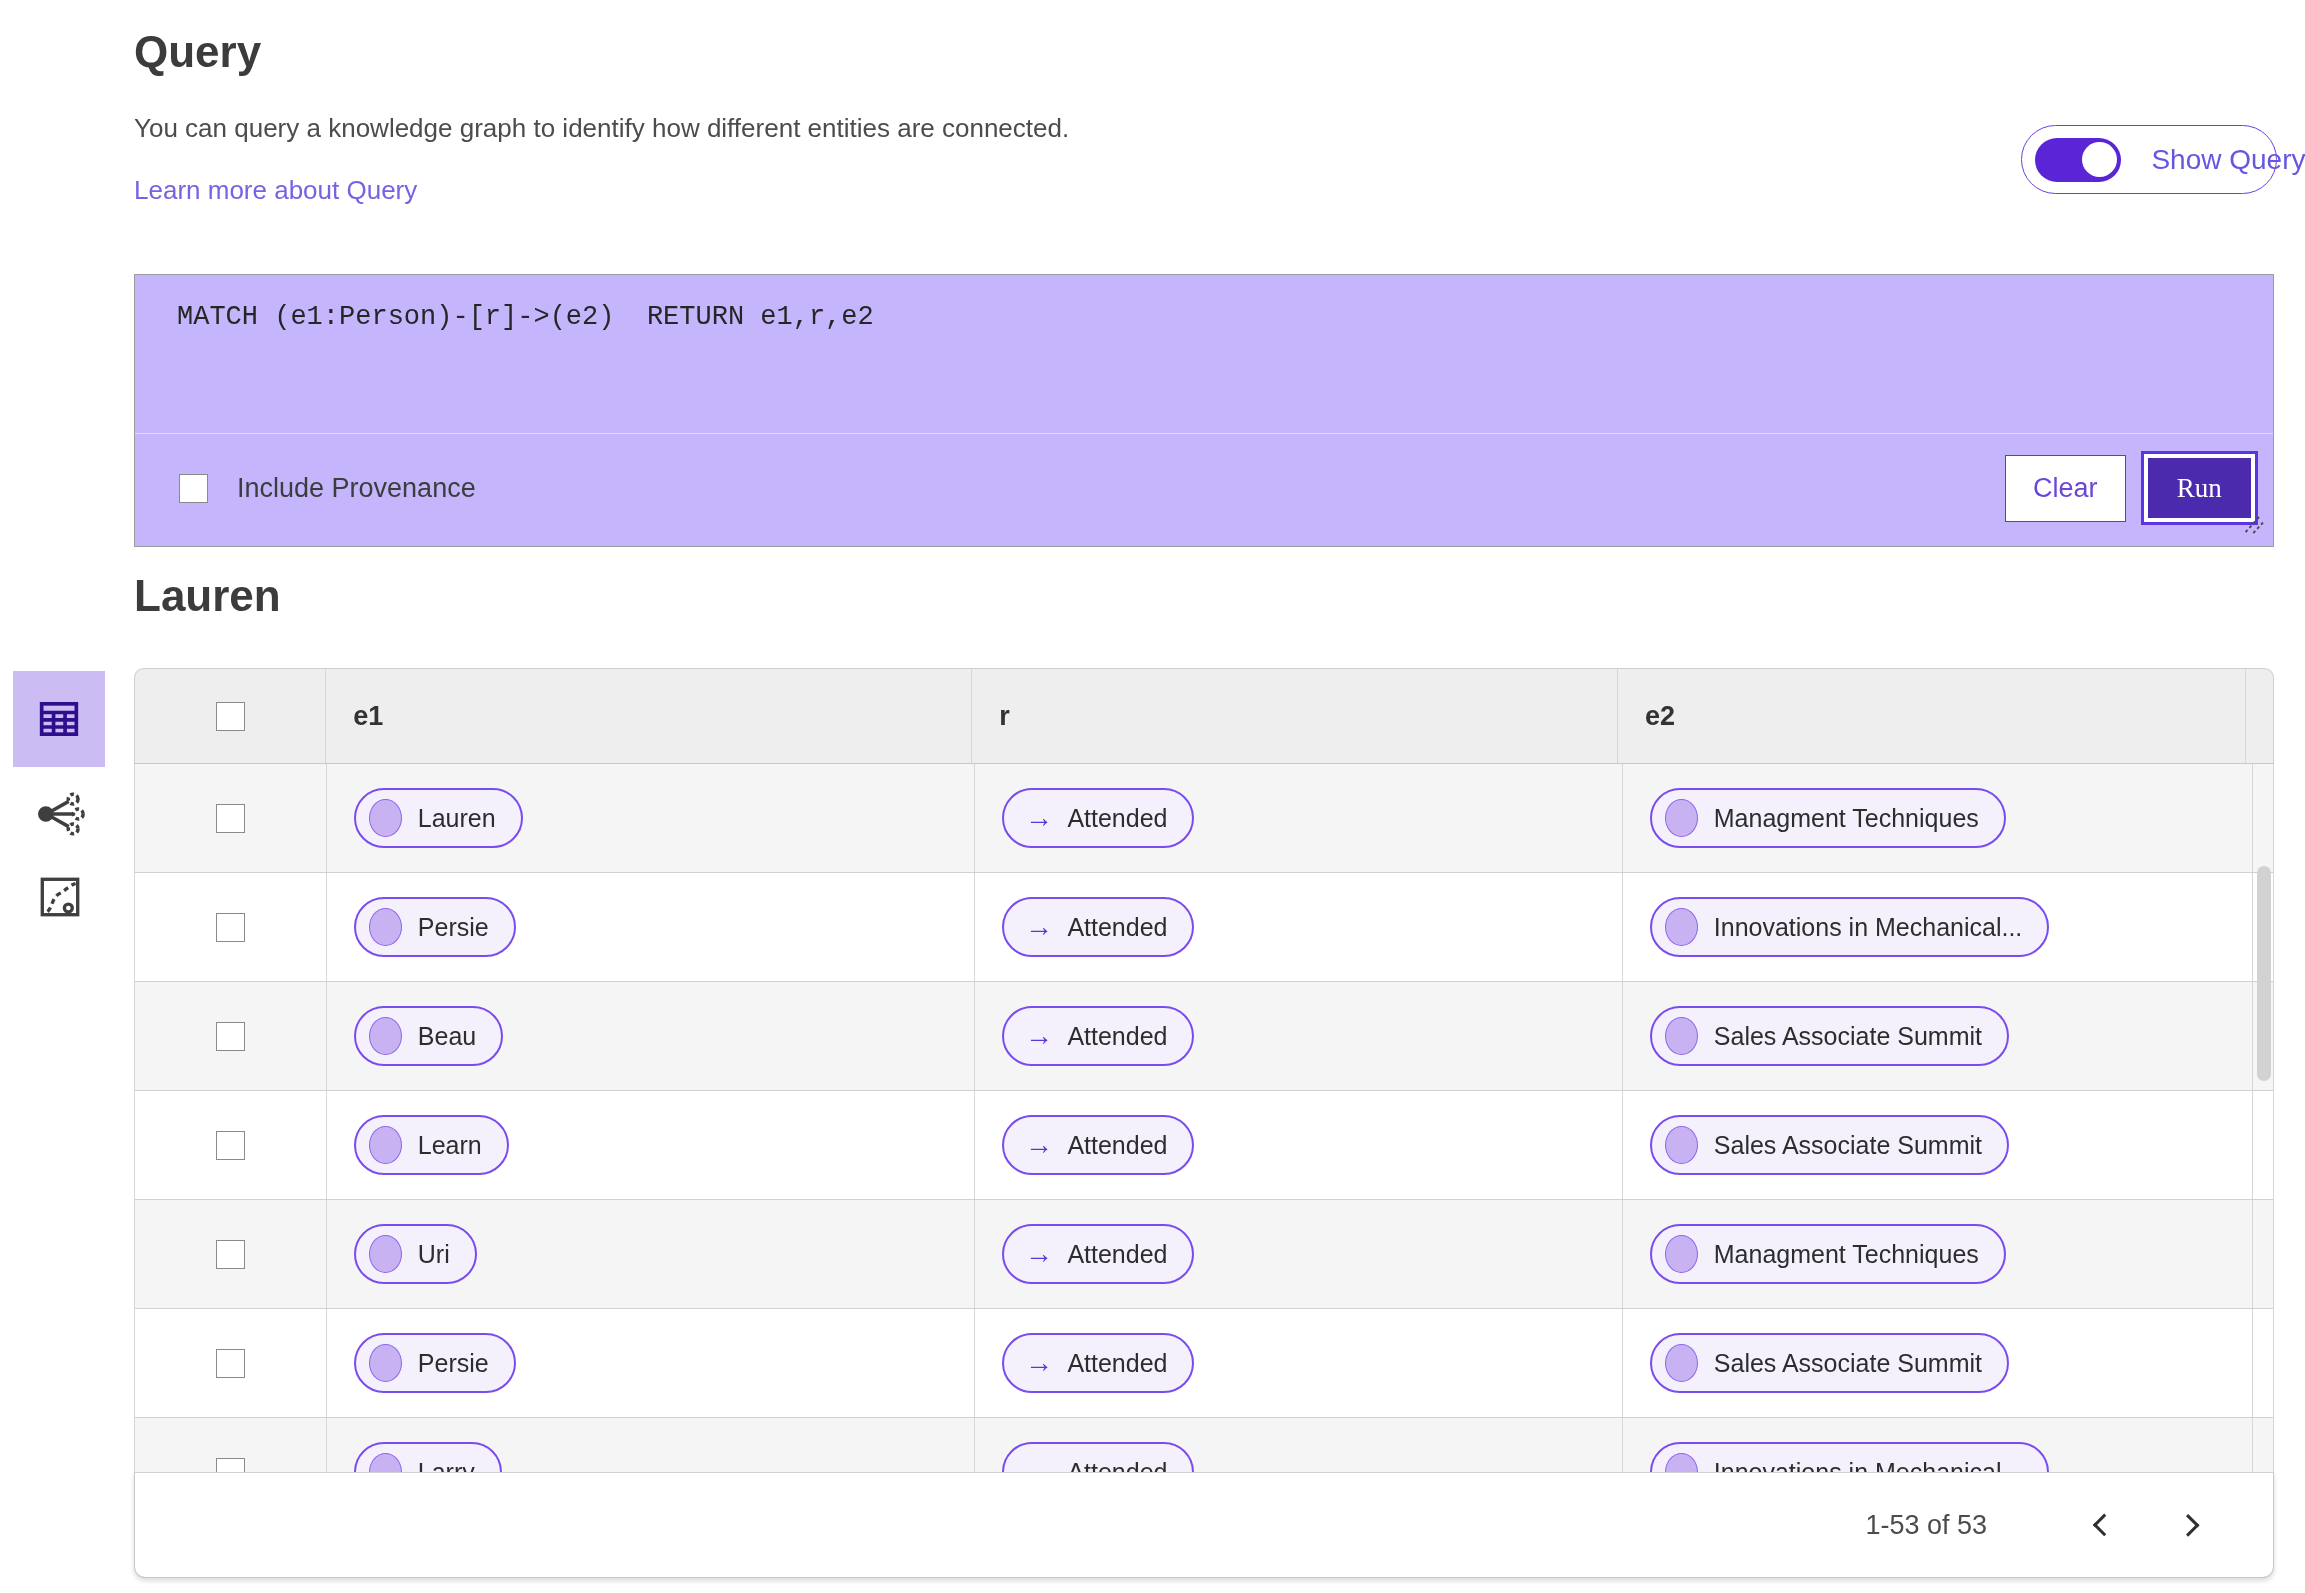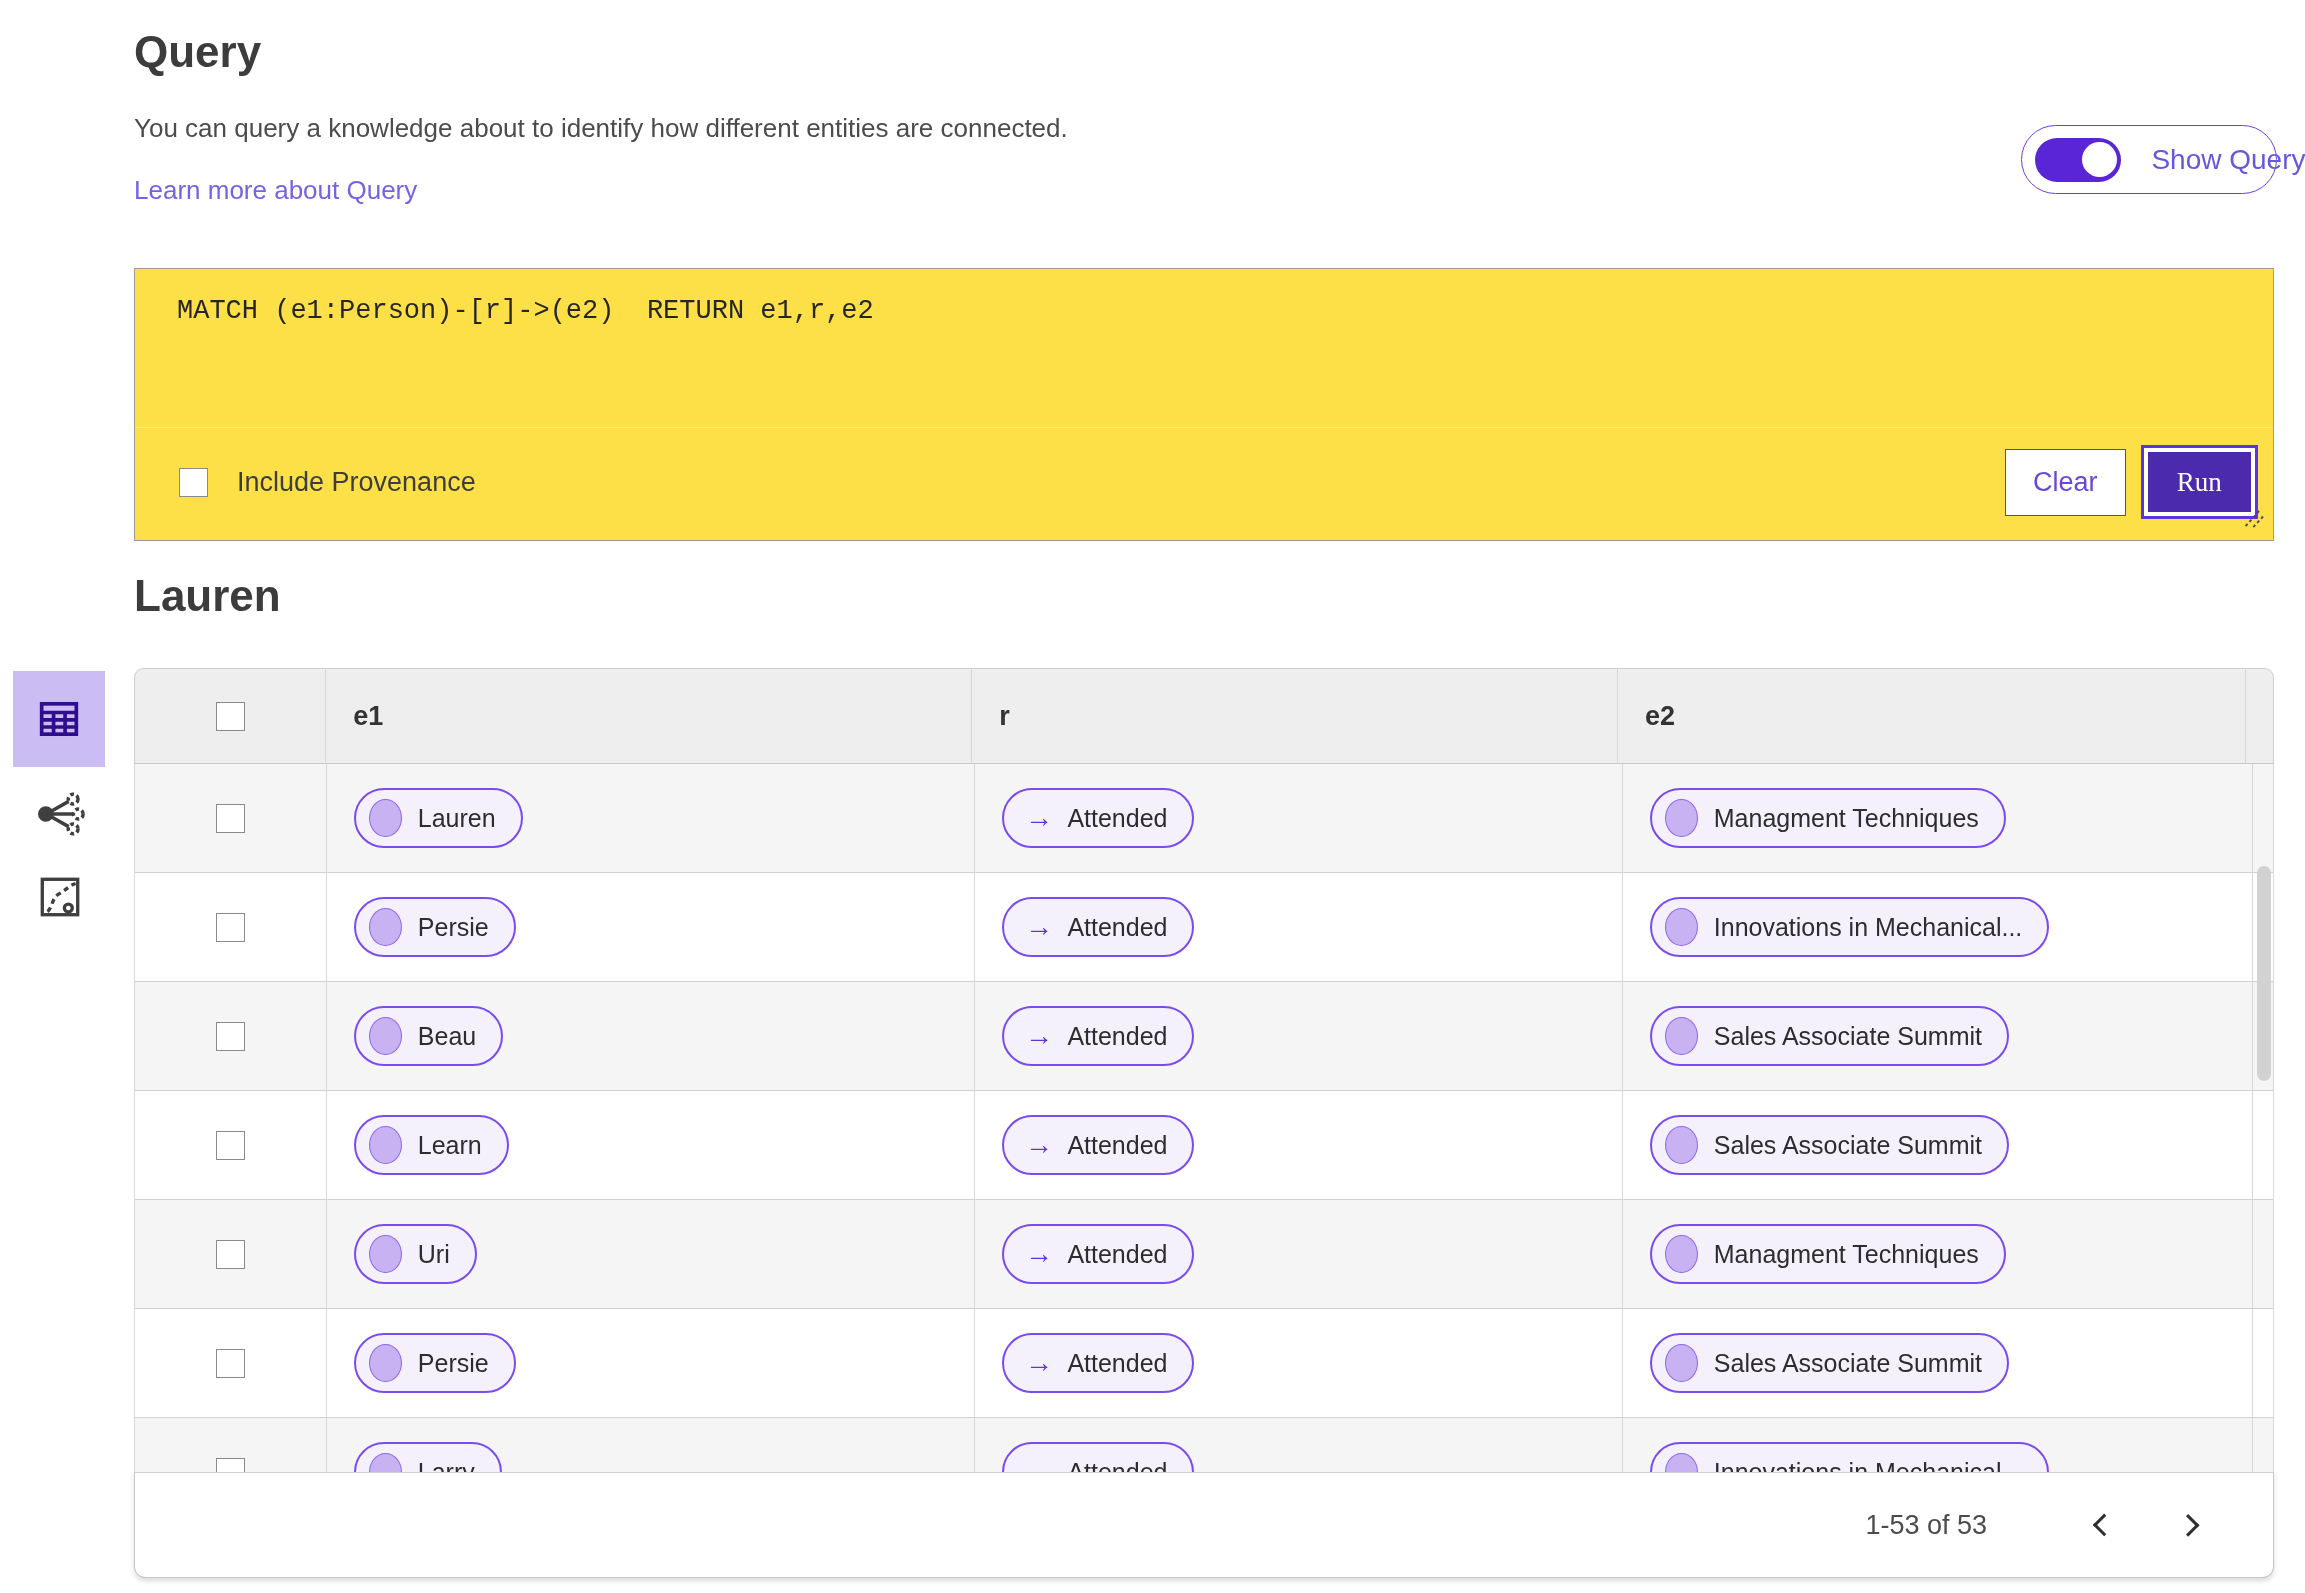--- a/index.html
+++ b/index.html
@@ -11,21 +11,21 @@
   .query-title { left:134px; top:27px; font-size:44px; font-weight:700; color:#3c3c3c; }
   .query-desc  { left:134px; top:113px; font-size:26px; color:#4c4c4c; }
   .query-link  { left:134px; top:175px; font-size:26px; color:#7862e3; cursor:pointer;text-align:right; }
 
   .toggle-btn { left:2021px; top:125px; width:256px; height:69px; border:1.9px solid #6c3fe3; border-radius:37px;
                 display:flex; align-items:center; padding:0 17.3px 0 13.4px; gap:30px; background:#fff; cursor:pointer; }
   .toggle-track { width:86px; height:44px; border-radius:22px; background:#5a25d6; position:relative; flex:0 0 auto; }
   .toggle-knob  { position:absolute; right:4.8px; top:4.8px; width:35px; height:35px; border-radius:50%; background:#ffffff; }
   .toggle-label { font-size:28px; color:#6557e0; white-space:nowrap; }
 
-  .query-panel { left:134px; top:268px; width:2140px; height:273px; border:1.9px solid #9b9b9b; background:#fde047; }
+  .query-panel { left:134px; top:274px; width:2140px; height:273px; border:1.9px solid #9b9b9b; background:#c4b5fd; }
   .code-area { height:159px; border-bottom:1.9px solid #e2e2e2; position:relative;
                padding:27px 42px; font-family:"Liberation Mono","DejaVu Sans Mono",monospace;
                font-size:27px; color:#262626; white-space:pre; overflow:hidden; }
   .resize-grip { position:absolute; right:7.7px; bottom:5.8px; }
   .panel-footer { height:108px; display:flex; align-items:center; padding:0 15.4px 0 44px; }
   .checkbox { width:29px; height:29px; border:1.9px solid #8a8a8a; background:#fff; display:inline-block; flex:0 0 auto; }
   .cb-label { font-size:27px; color:#3d3d3d; margin-left:29px; }
   .panel-spacer { flex:1; }
   .clear-btn { min-width:113px; height:67px; border:1.9px solid #6236d2; background:#fff; color:#6b46d9;
                font-size:27px; font-family:inherit; display:flex; align-items:center; justify-content:center;
@@ -73,21 +73,21 @@
   .chev-btn { width:44px; height:44px; display:grid; place-items:center; cursor:pointer; }
   .chev-btn.prev { margin-right:46px; }
   .chev { width:16.3px; height:16.3px; border-left:3.4px solid #2f2f2f; border-bottom:3.4px solid #2f2f2f; }
   .chev.left  { transform:rotate(45deg); margin-left:5.8px; }
   .chev.right { transform:rotate(-135deg); margin-right:5.8px; }
 </style>
 </head>
 <body>
 
 <h1 class="abs query-title">Query</h1>
-<p class="abs query-desc">You can query a knowledge about to identify how different entities are connected.</p>
+<p class="abs query-desc">You can query a knowledge graph to identify how different entities are connected.</p>
 <a class="abs query-link">Learn more about Query</a>
 
 <div class="abs toggle-btn">
   <span class="toggle-track">
       <span class="toggle-knob"></span>
     </span>
   <span class="toggle-label">Show Query</span>
 </div>
 
 <div class="abs query-panel">

